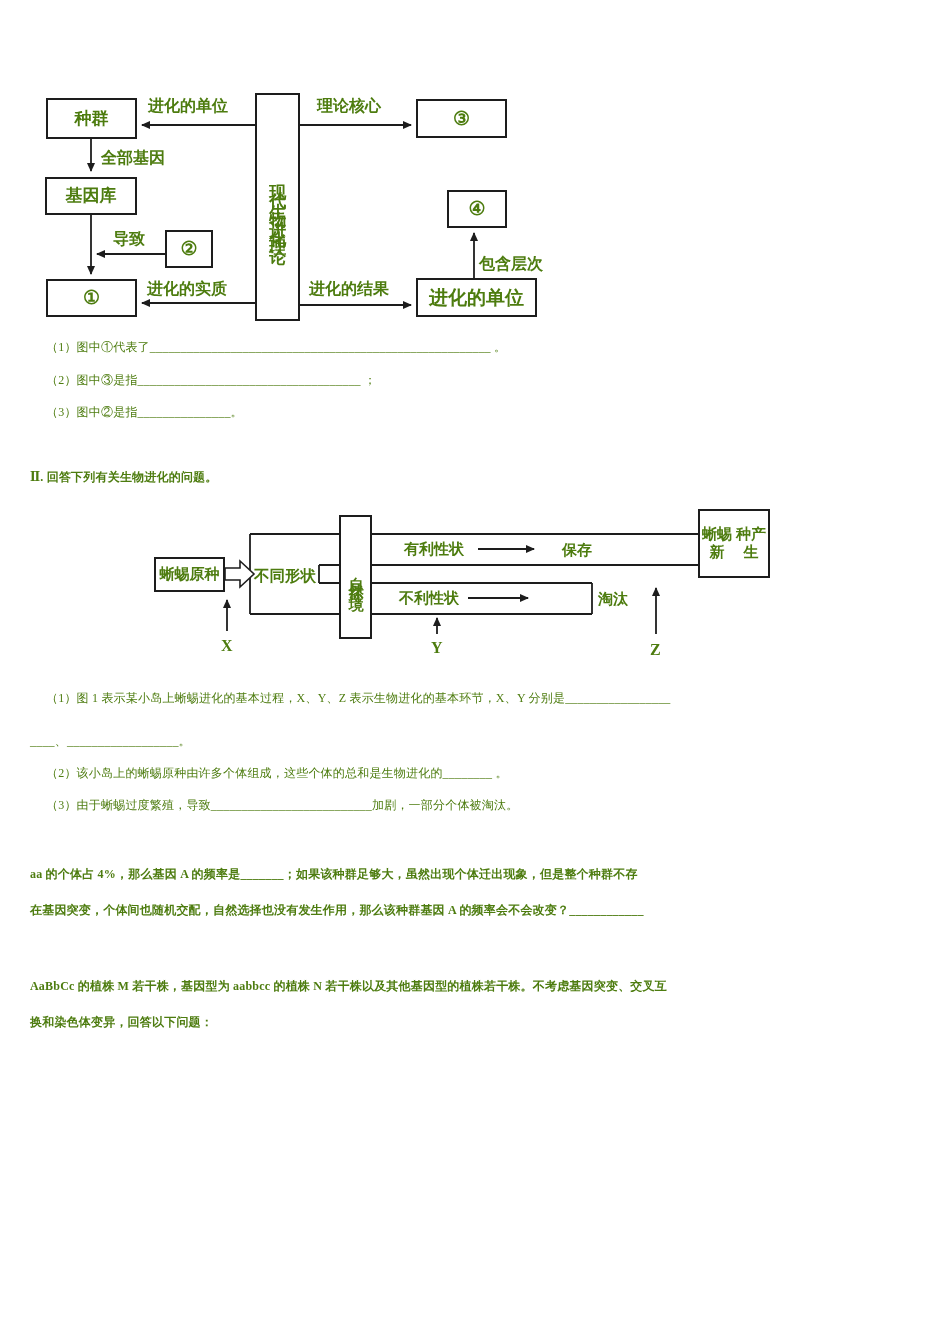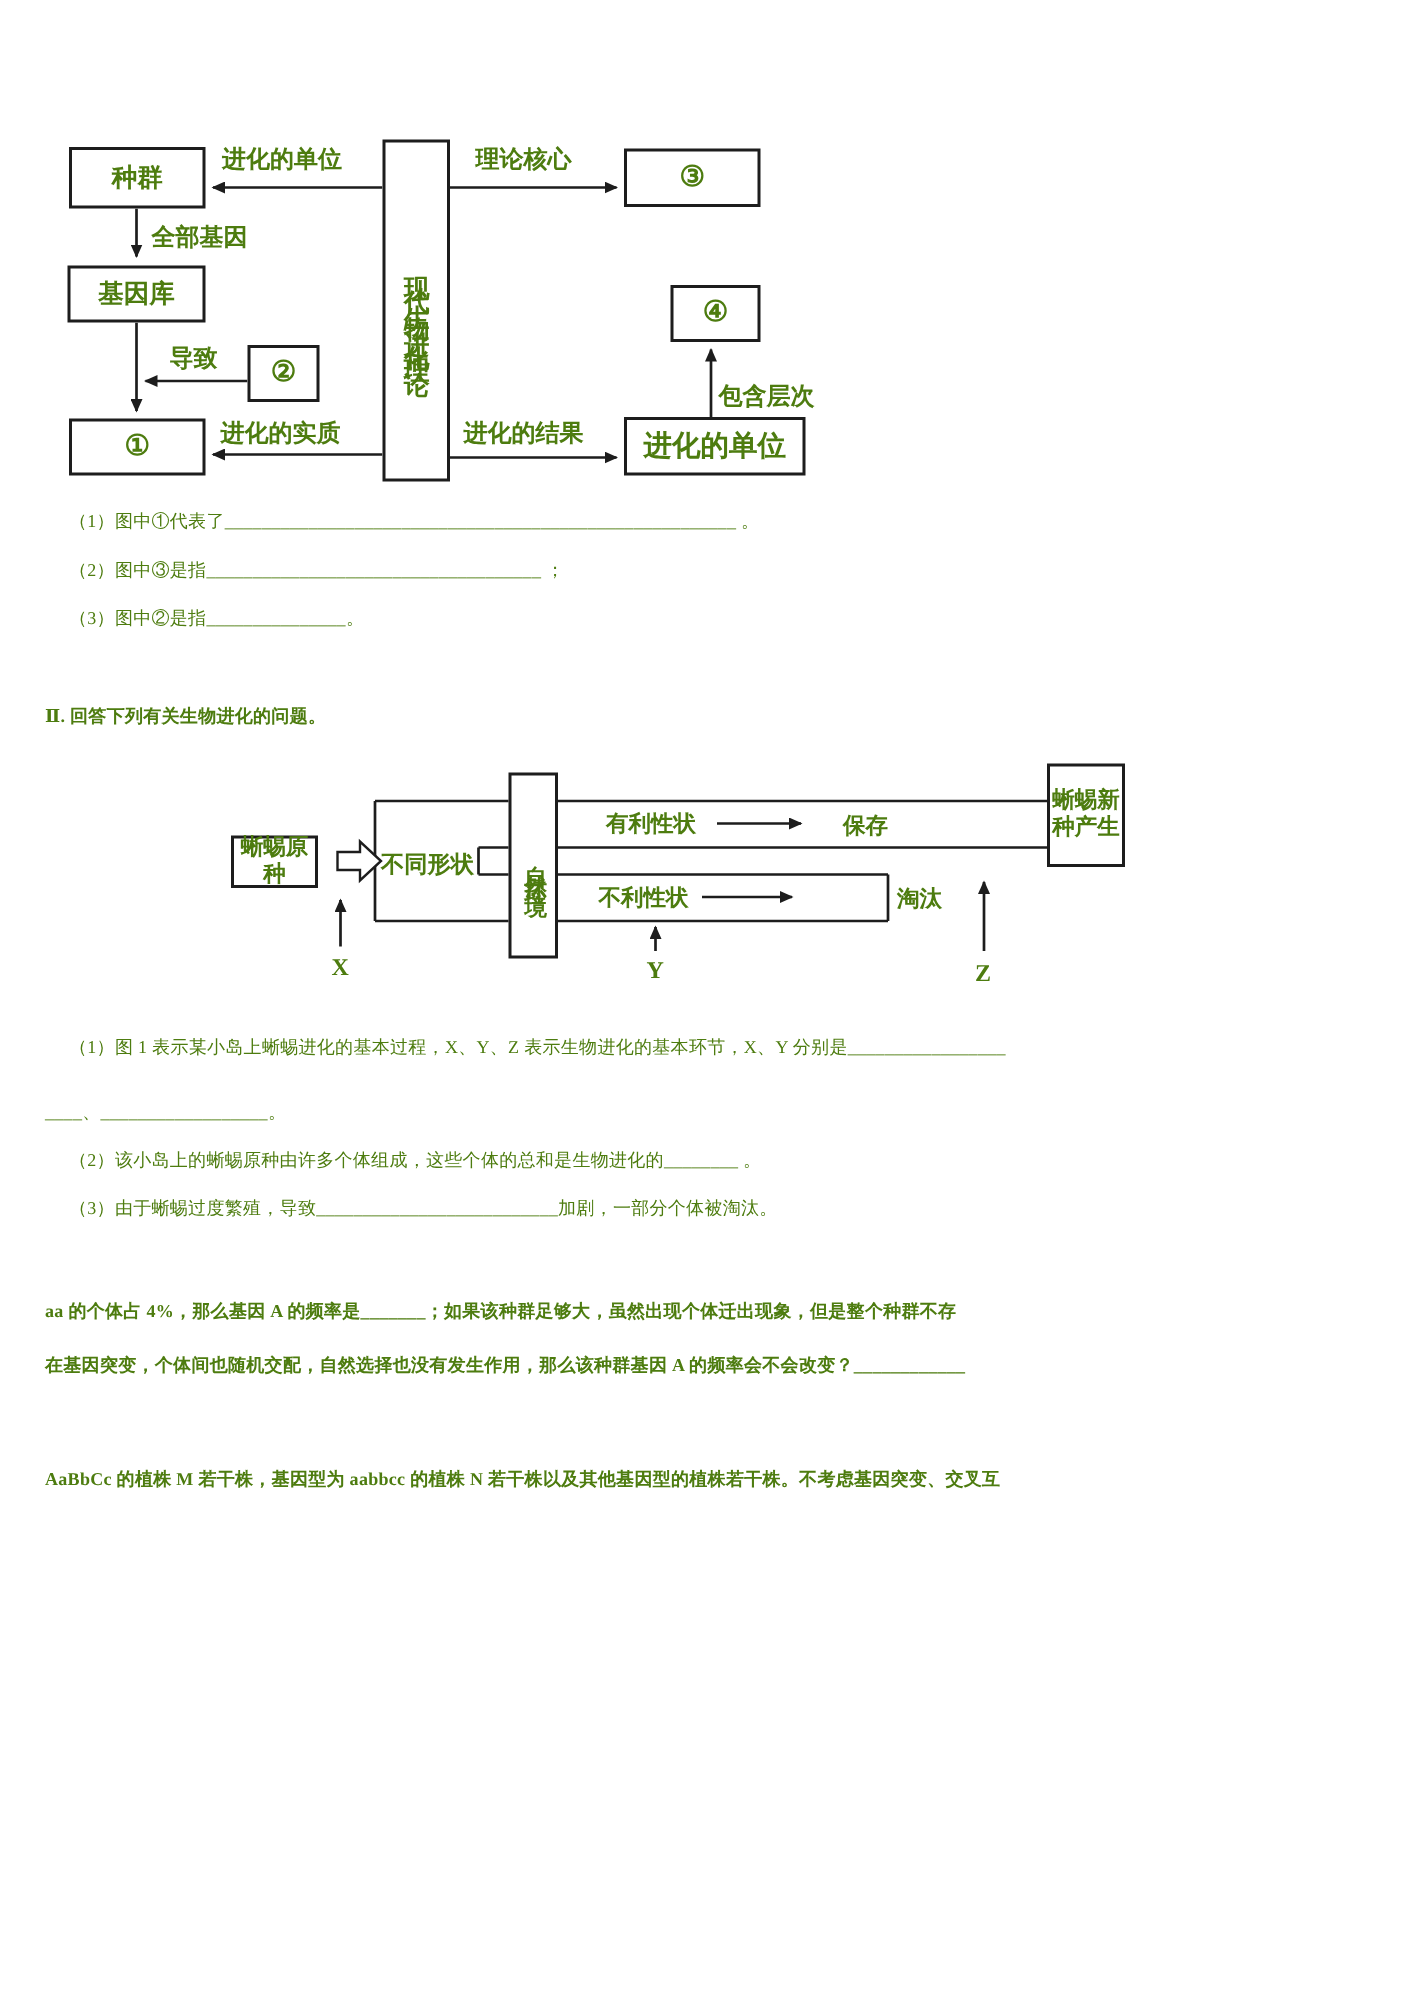--- a/index.html
+++ b/index.html
@@ -96,42 +96,43 @@
   <div class="dlabel" style="left:147px;top:279px">进化的实质</div>
   <div class="dlabel" style="left:317px;top:96px">理论核心</div>
   <div class="dlabel" style="left:309px;top:279px">进化的结果</div>
   <div class="dlabel" style="left:479px;top:254px">包含层次</div>
 
   <div class="tline" style="left:46px;top:339px">（1）图中①代表了_______________________________________________________ 。</div>
   <div class="tline" style="left:46px;top:372px">（2）图中③是指____________________________________ ；</div>
   <div class="tline" style="left:46px;top:404px">（3）图中②是指_______________。</div>
   <div class="tline tbold" style="left:30px;top:469px">Ⅱ. 回答下列有关生物进化的问题。</div>
 
-  <div class="dbox" style="left:154px;top:557px;width:58px;height:35px;font-size:15px">
+  <div class="dbox" style="left:154px;top:557px;width:71px;height:35px;font-size:15px">
     <span>蜥蜴原种</span>
   </div>
   <div class="dlabel2" style="left:254px;top:566px;font-size:15.5px">不同形状</div>
   <div class="dbox" style="left:339px;top:515px;width:33px;height:124px;font-size:15px">
     <span class="vtext" style="letter-spacing:6px">自然环境</span>
   </div>
   <div class="dlabel2" style="left:404px;top:540px">有利性状</div>
   <div class="dlabel2" style="left:562px;top:541px">保存</div>
   <div class="dlabel2" style="left:399px;top:589px">不利性状</div>
   <div class="dlabel2" style="left:598px;top:590px">淘汰</div>
-  <div class="dbox" style="left:698px;top:509px;width:52px;height:69px;font-size:15px;flex-direction:column">
+  <div class="dbox" style="left:698px;top:509px;width:72px;height:69px;font-size:15px;flex-direction:row">
     <span>蜥蜴新</span>
     <span>种产生</span>
   </div>
   <div class="dlabel2" style="left:221px;top:637px;font-size:16px">X</div>
   <div class="dlabel2" style="left:431px;top:639px;font-size:16px">Y</div>
   <div class="dlabel2" style="left:650px;top:641px;font-size:16px">Z</div>
 
   <div class="tline" style="left:46px;top:690px">（1）图 1 表示某小岛上蜥蜴进化的基本过程，X、Y、Z 表示生物进化的基本环节，X、Y 分别是_________________</div>
   <div class="tline" style="left:30px;top:733px">____、__________________。</div>
   <div class="tline" style="left:46px;top:765px">（2）该小岛上的蜥蜴原种由许多个体组成，这些个体的总和是生物进化的________ 。</div>
   <div class="tline" style="left:46px;top:797px">（3）由于蜥蜴过度繁殖，导致__________________________加剧，一部分个体被淘汰。</div>
 
   <div class="tline tbold" style="left:30px;top:866px">aa 的个体占 4%，那么基因 A 的频率是_______；如果该种群足够大，虽然出现个体迁出现象，但是整个种群不存</div>
   <div class="tline tbold" style="left:30px;top:902px">在基因突变，个体间也随机交配，自然选择也没有发生作用，那么该种群基因 A 的频率会不会改变？____________</div>
 
   <div class="tline tbold" style="left:30px;top:978px">AaBbCc 的植株 M 若干株，基因型为 aabbcc 的植株 N 若干株以及其他基因型的植株若干株。不考虑基因突变、交叉互</div>
+  <div class="tline tbold" style="left:30px;top:1014px">换和染色体变异，回答以下问题：</div>
 
 </div>
 
 </body></html>

